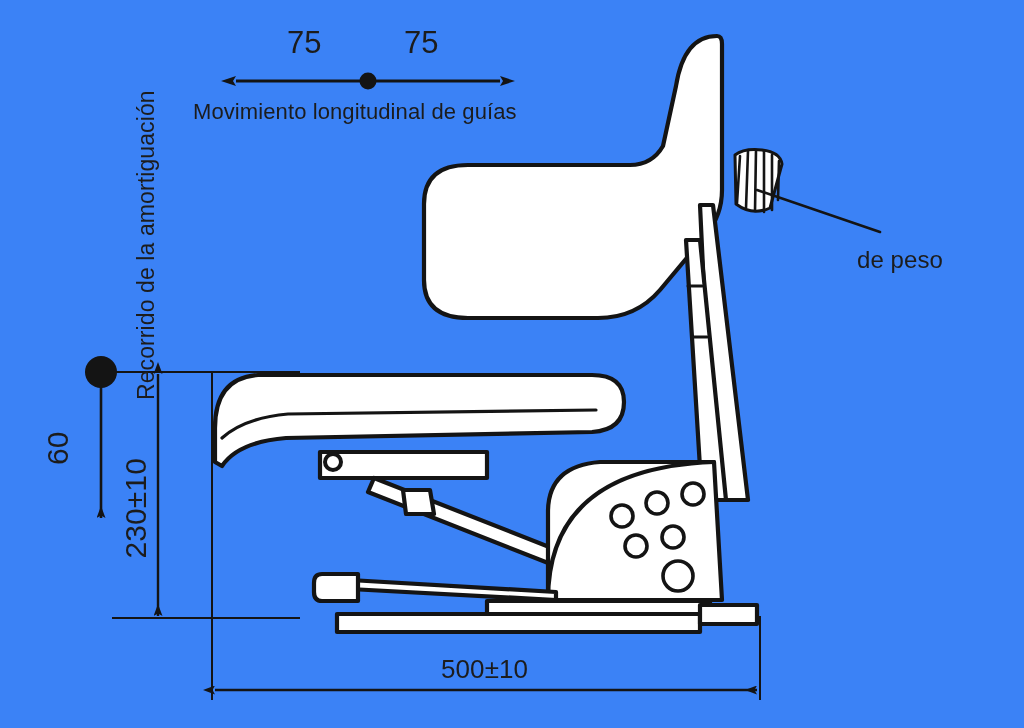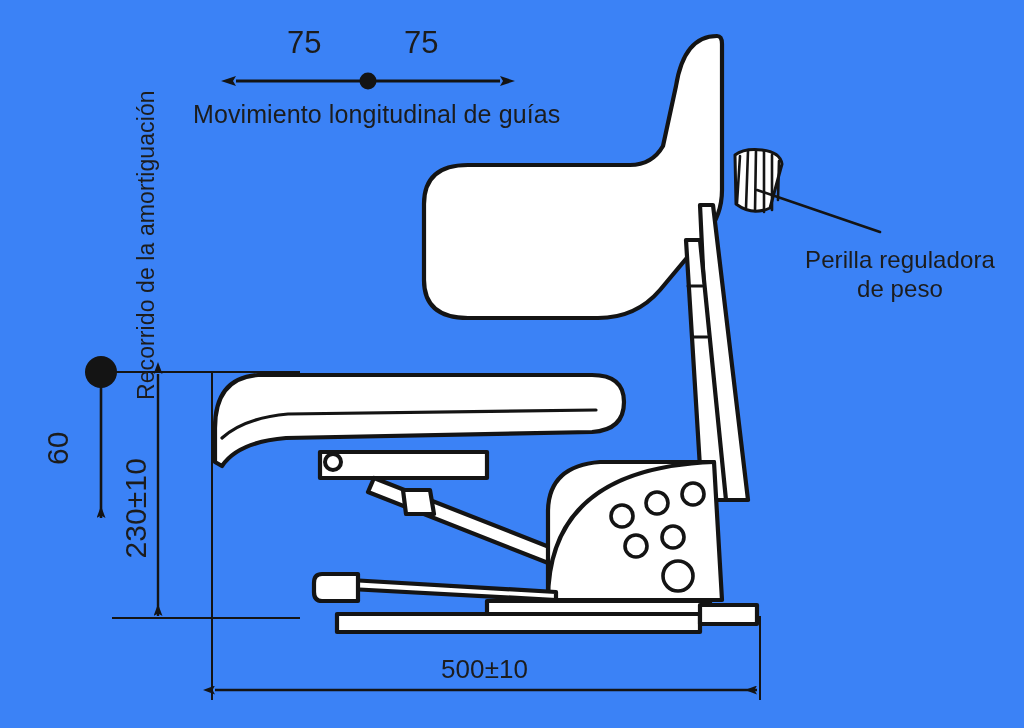--- a/index.html
+++ b/index.html
@@ -24,21 +24,21 @@
     position:absolute;
     white-space:nowrap;
     font-family:"Liberation Sans","DejaVu Sans",sans-serif;
     color:#1c1c1c;
     line-height:1.22;
     letter-spacing:0.1px;
   }
   
   #lbl-75-left{ left:287px; top:24px; font-size:31px; }
   #lbl-75-right{ left:404px; top:24px; font-size:31px; }
-  #lbl-movimiento{ left:193px; top:99px; font-size:25px; }
+  #lbl-movimiento{ left:193px; top:99px; font-size:22px; }
 
   
   #lbl-recorrido{
     left:-4px; top:236px;
     width:300px;
     font-size:23px;
     text-align:center;
     transform:rotate(-90deg);
     transform-origin:50% 50%;
   }
@@ -180,17 +180,16 @@
 
   <div class="lbl" id="lbl-recorrido">Recorrido de la amortiguación</div>
 
   <div class="lbl" id="lbl-60">60</div>
 
   <div class="lbl" id="lbl-230">230±10</div>
 
   <div class="lbl" id="lbl-500">500±10</div>
 
   <div class="lbl" id="lbl-perilla">
-    <span class="l1">Perilla reguladora</span>
     <span class="l2">de peso</span>
   </div>
 
 </div>
 
 </body></html>

